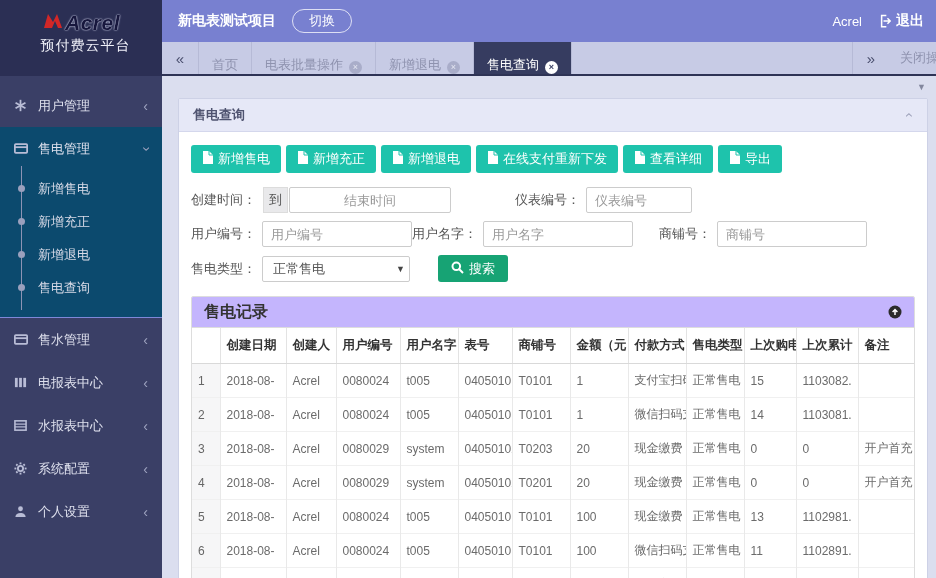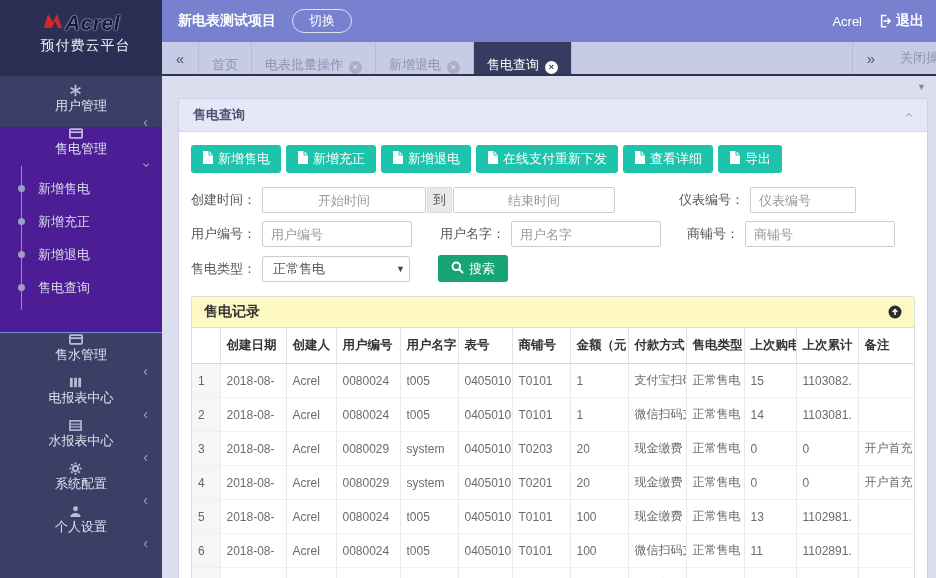--- a/index.html
+++ b/index.html
@@ -7,25 +7,25 @@
   .app{display:flex;width:936px;height:578px;background:#dbdeef;}
 
   
   .sidebar{width:162px;flex:none;background:#3a3f66;display:flex;flex-direction:column;overflow:hidden;}
   .logo{height:76px;box-sizing:border-box;background:#2b2f54;text-align:center;padding-top:11px;}
   .brand-row{display:flex;align-items:center;justify-content:center;gap:1px;}
   .brand-text{font-size:21px;font-weight:bold;font-style:italic;color:#17173d;letter-spacing:.5px;
     text-shadow:0 0 2px rgba(205,210,240,.95),0 0 1px rgba(255,255,255,.9);}
   .logo-sub{color:#f1f2fa;font-size:14px;margin-top:2px;letter-spacing:1px;margin-left:9px;}
   .nav{flex:1;padding-top:8px;}
-  .nav-item{height:43px;display:flex;align-items:center;padding:0 14px;font-size:13px;color:#dfe1ee;cursor:pointer;flex-direction:column;}
+  .nav-item{height:43px;display:flex;align-items:center;padding:0 14px;font-size:13px;color:#dfe1ee;cursor:pointer;}
   .nav-icon{width:14px;height:14px;margin-right:10px;color:#b9bdd6;display:inline-flex;align-items:center;}
   .nav-chevron{margin-left:auto;color:#9fa4c0;font-size:14px;line-height:1;}
   .nav-chevron.down{transform:rotate(-90deg);}
-  .nav-group.expanded{background:#4c1d95;border-bottom:1px solid #7f88d8;padding-bottom:20px;}
+  .nav-group.expanded{background:#0c4a6e;border-bottom:1px solid #7f88d8;padding-bottom:5px;}
   .sub-list{position:relative;padding:2px 0 8px;}
   .sub-list::before{content:"";position:absolute;left:21px;top:-4px;bottom:2px;width:1px;background:#8d93b4;}
   .sub-item{position:relative;height:33px;display:flex;align-items:center;padding-left:38px;font-size:13px;color:#d9dbe8;cursor:pointer;}
   .sub-item::before{content:"";position:absolute;left:18px;top:13px;width:7px;height:7px;border-radius:50%;background:#9aa0bd;}
 
   
   .main{flex:1;display:flex;flex-direction:column;min-width:0;}
   .topbar{height:42px;flex:none;background:#7880d0;display:flex;align-items:center;padding:0 12px 0 16px;color:#fff;}
   .project{font-size:14px;font-weight:bold;}
   .switch-btn{margin-left:16px;background:transparent;border:1px solid rgba(255,255,255,.75);color:#fff;
@@ -72,22 +72,22 @@
   .to-box{height:26px;box-sizing:border-box;background:#e9e9eb;border:1px solid #dcdcdc;padding:0 5px;
     display:flex;align-items:center;margin:0 1px;color:#555;}
   .f-select{width:148px;height:26px;box-sizing:border-box;border:1px solid #ccc;border-radius:2px;display:flex;
     align-items:center;padding:0 4px 0 10px;color:#555;cursor:pointer;background:#fff;}
   .f-select .caret{margin-left:auto;font-size:9px;color:#444;}
   .search-btn{margin-left:28px;background:#17a374;color:#fff;border:none;height:27px;padding:0 13px;border-radius:3px;
     font-size:13px;display:inline-flex;align-items:center;gap:5px;cursor:pointer;font-family:inherit;}
 
   
   .table-panel{margin-top:14px;border:1px solid #ddd;border-radius:2px;overflow:hidden;}
-  .tp-header{height:30px;background:#fef9c3;border-bottom:1px solid #ddd;display:flex;align-items:center;
-    padding:0 12px;font-size:14px;font-weight:bold;color:#333;}
+  .tp-header{height:30px;background:#c4b5fd;border-bottom:1px solid #ddd;display:flex;align-items:center;
+    padding:0 12px;font-size:16px;font-weight:bold;color:#333;}
   .tp-icon{margin-left:auto;display:inline-flex;cursor:pointer;}
   table.records{width:100%;border-collapse:collapse;table-layout:fixed;font-size:12px;color:#6b6b6b;background:#fff;}
   .records th{font-size:12.5px;color:#333;text-align:left;padding:9px 2px 9px 6px;border-left:1px solid #e3e3e3;
     border-bottom:1px solid #d9d9d9;white-space:nowrap;overflow:hidden;font-weight:bold;}
   .records th:first-child{border-left:none;}
   .records td{padding:8px 2px 8px 6px;border-left:1px solid #e9e9e9;border-top:1px solid #f0f0f0;
     white-space:nowrap;overflow:hidden;}
   .records td:first-child{border-left:none;}
   .records tbody tr:first-child td{border-top:none;}
   .records td.num{background:#f6f6f7;color:#666;}
@@ -293,31 +293,30 @@
                 <span><svg width="11" height="13" viewBox="0 0 11 13">
                     <path d="M1 0h6l4 4v9H1z" fill="#fff"></path>
                     <path d="M7 0v4h4" fill="none" stroke="#1ec3ac" stroke-width="1"></path>
                   </svg></span>
                 <span>导出</span>
               </button>
             </div>
 
           <div class="form-row">
             <span class="f-label">创建时间：</span>
-            <input class="f-input center" style="width: 164px;" placeholder="开始时间">
             <span class="to-box">到</span>
             <input class="f-input center" style="width: 162px;" placeholder="结束时间">
             <span class="f-label" style="margin-left:64px">仪表编号：</span>
             <input class="f-input" style="width: 106px;" placeholder="仪表编号">
           </div>
 
           <div class="form-row">
             <span class="f-label">用户编号：</span>
             <input class="f-input" style="width: 150px;" placeholder="用户编号">
-            <span class="f-label" style="margin-left:28px">用户名字：</span>
+            <span class="f-label" style="">用户名字：</span>
             <input class="f-input" style="width: 150px;" placeholder="用户名字">
             <span class="f-label" style="margin-left:26px">商铺号：</span>
             <input class="f-input" style="width: 150px;" placeholder="商铺号">
           </div>
 
           <div class="form-row" style="margin-bottom:0">
             <span class="f-label">售电类型：</span>
             <div class="f-select">
               <span>正常售电</span>
               <span class="caret">▼</span>

